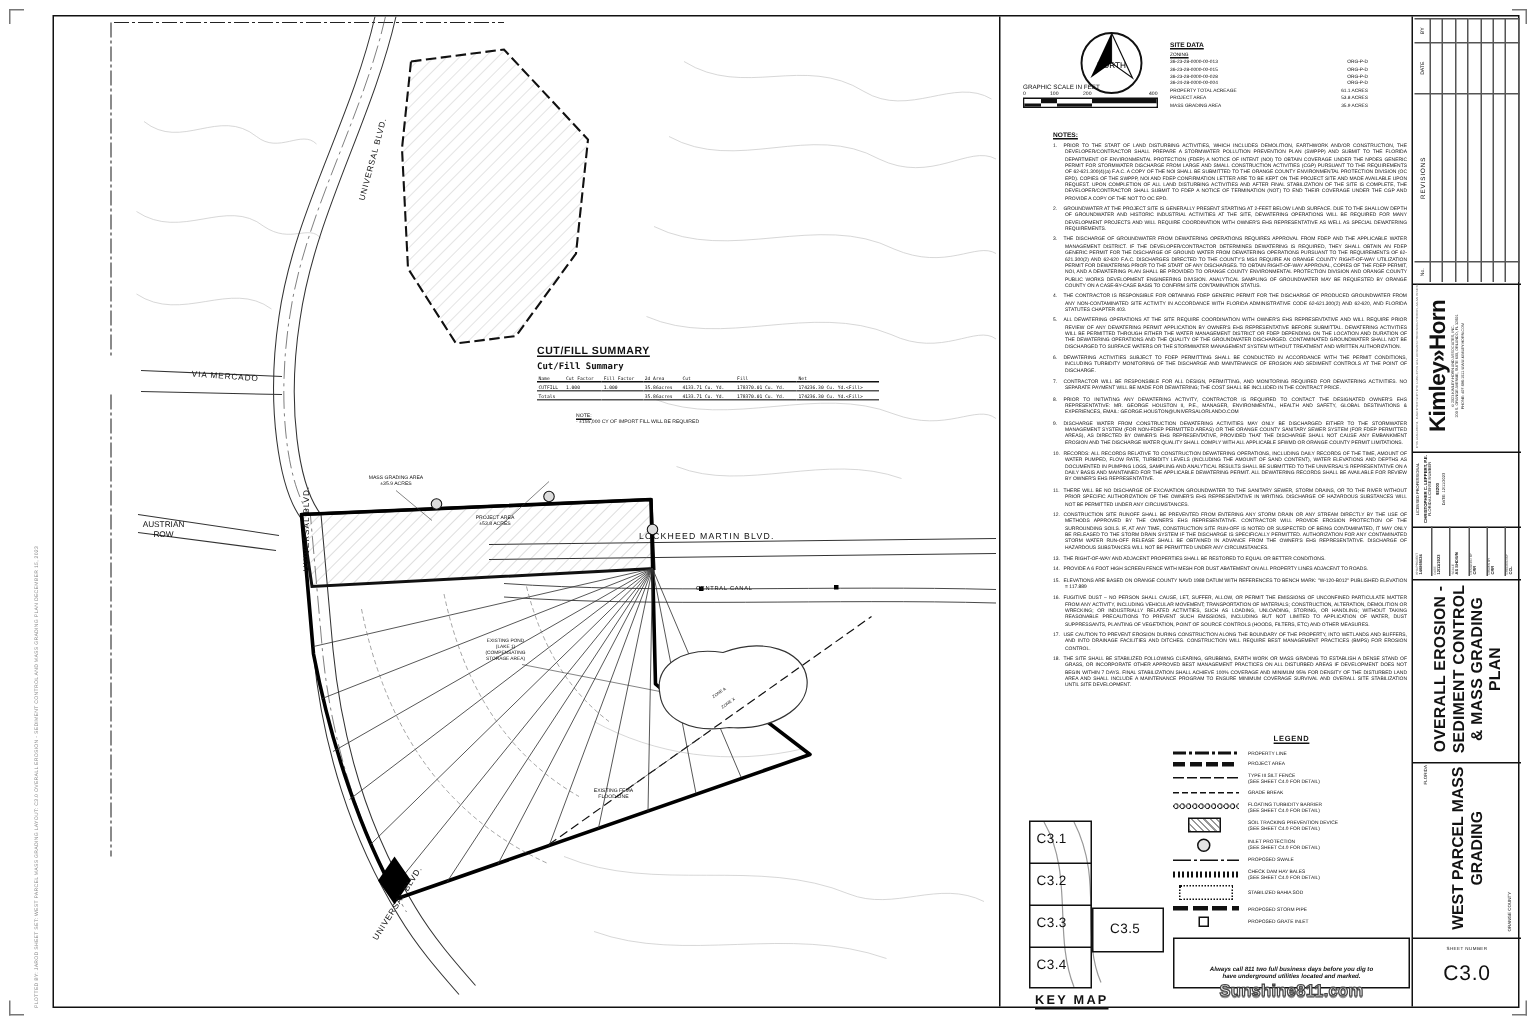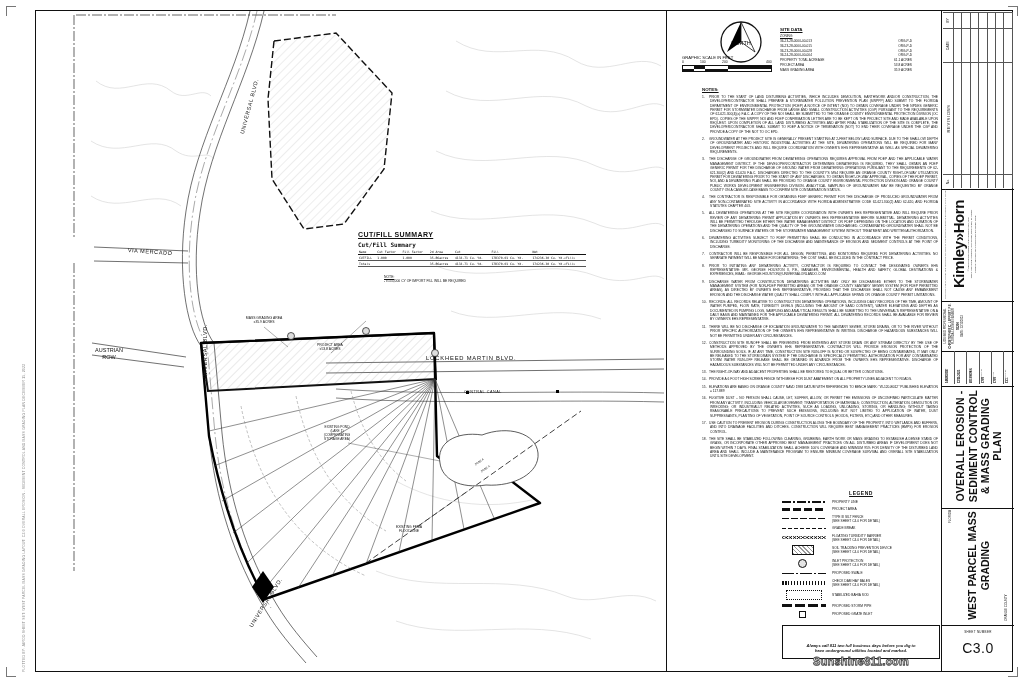--- a/index.html
+++ b/index.html
@@ -448,20 +448,37 @@
       <div class="lr">
           <div class="lsym">
             <div class="s-grate"></div>
           </div>
           <div class="ltxt">
             <div>PROPOSED GRATE INLET</div>
           </div>
         </div>
     </div>
 
+    <div class="km">
+      <svg class="abs" style="left:0;top:0;" width="130" height="120" viewBox="0 0 130 120">
+        <path d="M12,3 C32,38 18,78 32,113" stroke="#999" stroke-width="0.8" fill="none"></path>
+        <path d="M32,3 C52,42 36,78 50,110" stroke="#999" stroke-width="0.8" fill="none"></path>
+      </svg>
+      <div class="kmbox" style="left:2px;top:2px;width:42px;height:112px;"></div>
+      <div class="abs" style="left:2px;top:30px;width:42px;border-top:1px solid #111;"></div>
+      <div class="abs" style="left:2px;top:58px;width:42px;border-top:1px solid #111;"></div>
+      <div class="abs" style="left:2px;top:86px;width:42px;border-top:1px solid #111;"></div>
+      <div class="kmbox" style="left:44px;top:60px;width:48px;height:30px;"></div>
+      <div class="kml" style="left:7px;top:9px;">C3.1</div>
+      <div class="kml" style="left:7px;top:37px;">C3.2</div>
+      <div class="kml" style="left:7px;top:65px;">C3.3</div>
+      <div class="kml" style="left:7px;top:93px;">C3.4</div>
+      <div class="kml" style="left:56px;top:69px;">C3.5</div>
+      <div class="kmt">KEY MAP</div>
+    </div>
 
     <div class="b811">
       <div class="tx">
         <div>Always call 811 two full business days before you dig to</div>
         <div>have underground utilities located and marked.</div>
       </div>
       <div class="logo">Sunshine811.com</div>
     </div>
 
     <div class="tb">

